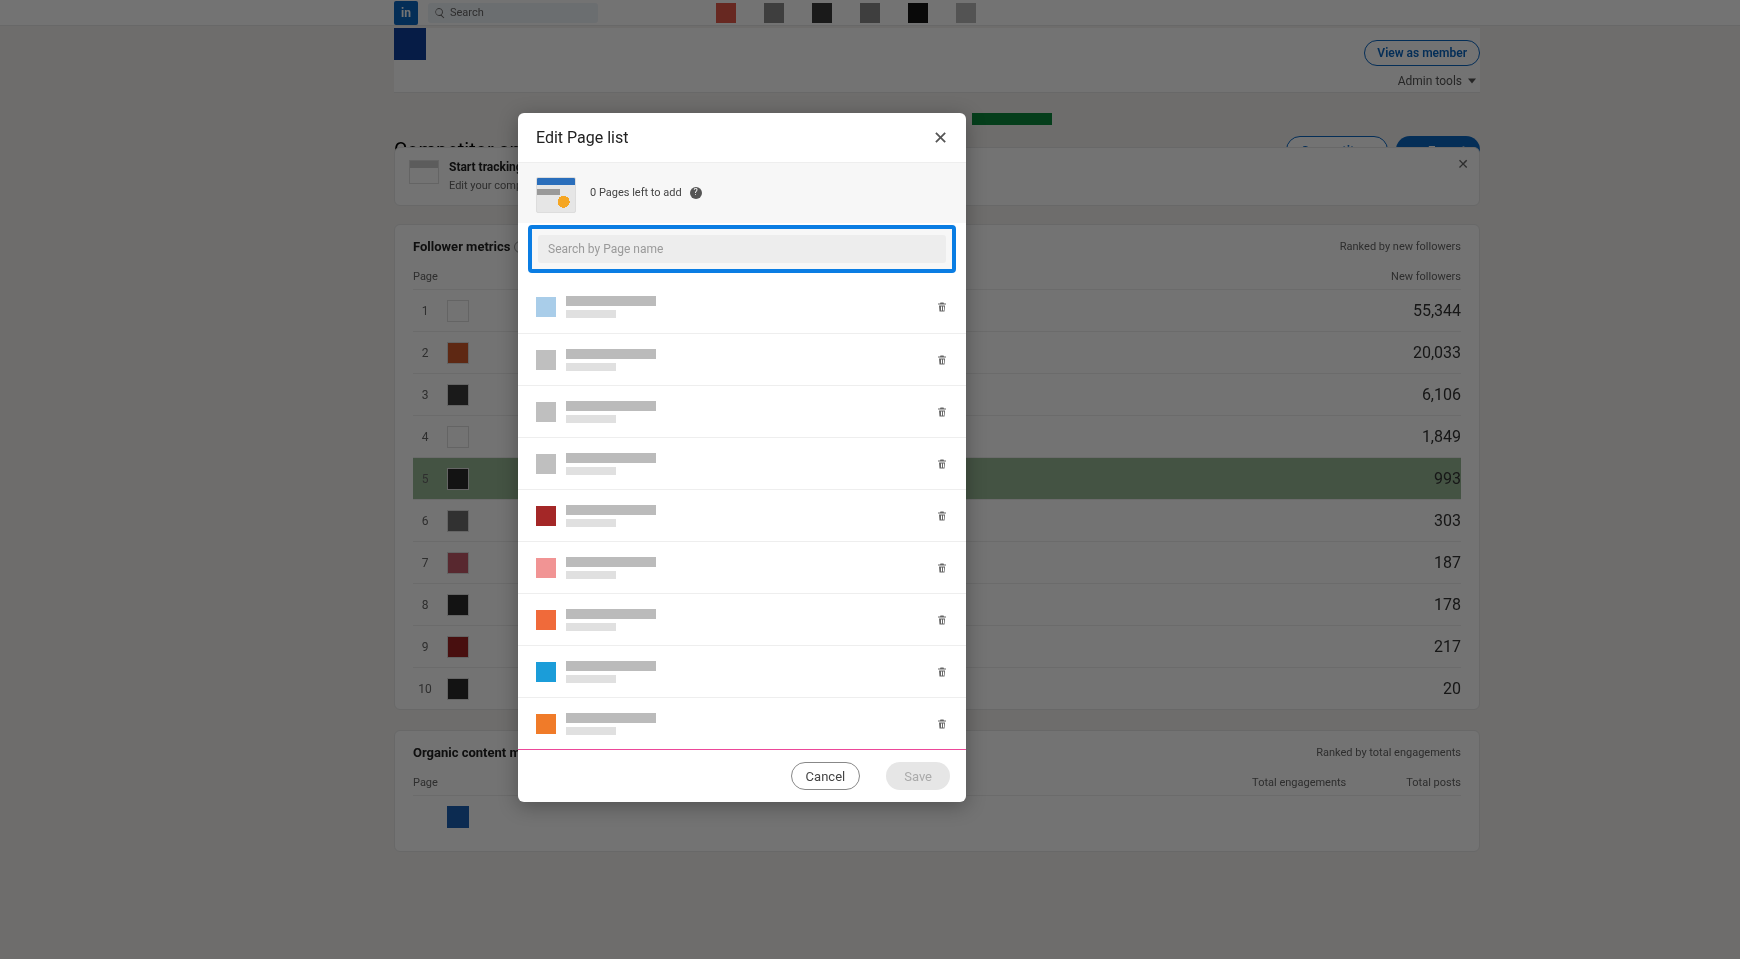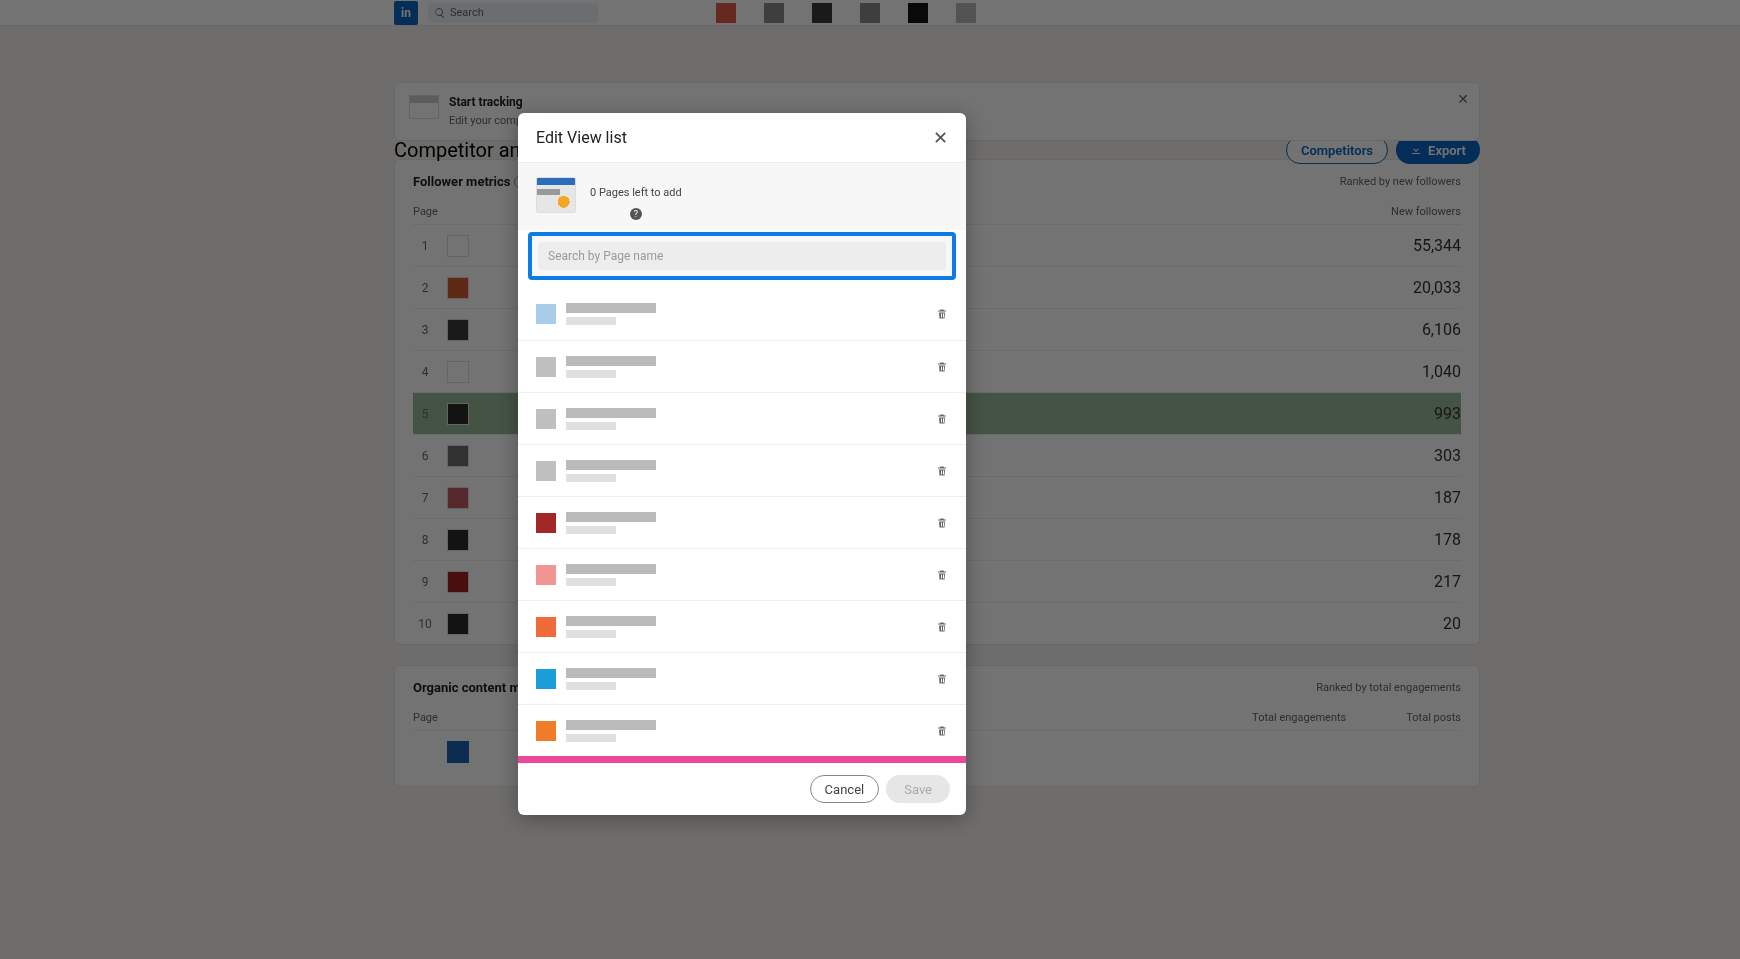--- a/index.html
+++ b/index.html
@@ -64,37 +64,37 @@
 
   .modal-desc { display:flex; gap:14px; padding:14px 18px 10px; background:#f7f7f7; }
   .desc-icon { width:40px; height:36px; flex:0 0 auto; border-radius:2px; background:
      linear-gradient(#2a6ebb 0 20%, transparent 20%),
      linear-gradient(90deg,#999 0 60%, transparent 60%) 0 40%/100% 6px no-repeat,
      radial-gradient(circle at 70% 70%, #f5a623 0 6px, transparent 6px),
      #e6e6e6;
      border:1px solid #ddd;
   }
   .desc-text { font-size:11px; color:#555; line-height:1.4; }
-  .desc-text .q { margin-top:8px; color:#444; display:flex; align-items:center; gap:8px;flex-direction:column; }
+  .desc-text .q { margin-top:8px; color:#444; display:flex; align-items:center; gap:8px; }
   .desc-text .q .qmark { width:12px; height:12px; border-radius:50%; background:#555; color:#fff; display:inline-flex; align-items:center; justify-content:center; font-size:9px; }
 
   .search-wrap { margin: 2px 10px 8px; padding:6px; border:4px solid #0a7de3; border-radius:4px; background:#f7f7f7;}
   .search-input { width:100%; height:28px; border:none; border-radius:3px; background:#ededed; padding:0 10px; font-size:12px; color:#333; }
   .search-input::placeholder { color:#9a9a9a; }
 
   .modal-rows { }
   .m-row { display:flex; align-items:center; height:52px; padding:0 18px; border-top:1px solid #eee; }
   .m-row:first-child { border-top:none; }
   .m-avatar { width:20px; height:20px; background:#555; margin-right:10px; }
   .m-text .l1 { width:90px; height:10px; background:#bbb; margin-bottom:4px; }
   .m-text .l2 { width:50px; height:8px; background:#e0e0e0; }
   .m-row .trash { margin-left:auto; cursor:pointer; width:12px; height:14px; }
   .trash svg { width:12px; height:14px; fill:#666; }
 
-  .modal-footer { display:flex; justify-content:flex-end; gap:7px; padding:12px 16px; border-top:7px solid #ec4899; }
+  .modal-footer { display:flex; justify-content:flex-end; gap:26px; padding:12px 16px; border-top:1px solid #ec4899; }
   .cancel-btn { height:28px; border:1px solid #888; background:#fff; color:#444; border-radius:14px; padding:0 14px; font-size:13px; cursor:pointer; }
   .save-btn { height:28px; border:none; background:#e6e6e6; color:#aaa; border-radius:14px; padding:0 18px; font-size:13px; cursor:default; }
 
   
   svg { display:block; }
 </style>
 </head>
 <body>
 
 <div class="topnav">
@@ -109,20 +109,30 @@
     <span style="background:#e55a4a"></span>
     <span style="background:#8a8a8a"></span>
     <span style="background:#3b3b3b"></span>
     <span style="background:#8a8a8a"></span>
     <span style="background:#161616"></span>
     <span style="background:#b9b9b9"></span>
   </div>
 </div>
 
 <div class="page-shell">
+  <div class="header-card">
+    <div class="avatar-blue"></div>
+    <button class="view-member">View as member</button>
+    <div class="admin-tools">
+      <span>Admin tools</span>
+      <svg width="8" height="8" viewBox="0 0 10 6">
+          <path d="M0 0h10L5 6z" fill="#555"></path>
+        </svg>
+    </div>
+  </div>
 
   <div class="green-tab"></div>
 
   <div class="title-row">
     <h1>Competitor analytics</h1>
     <div class="outline-btn"></div>
     <button class="competitors-btn">Competitors</button>
     <button class="export-btn">
       <svg width="12" height="12" viewBox="0 0 24 24" fill="#fff">
           <path d="M12 3v10l4-4 1.4 1.4L12 16 6.6 10.4 8 9l4 4V3h0zM4 18h16v2H4z"></path>
@@ -160,21 +170,21 @@
           <span class="val">20,033</span>
         </div>
         <div class="row">
           <span class="rank">3</span>
           <span class="swatch" style="background:#3a3a3a; border:1px solid #ddd;"></span>
           <span class="val">6,106</span>
         </div>
         <div class="row">
           <span class="rank">4</span>
           <span class="swatch" style="background:#ffffff; border:1px solid #ddd;"></span>
-          <span class="val">1,040</span>
+          <span class="val">1,849</span>
         </div>
         <div class="row highlight">
           <span class="rank">5</span>
           <span class="swatch" style="background:#2b2b2b; border:1px solid #ddd;"></span>
           <span class="val">993</span>
         </div>
         <div class="row">
           <span class="rank">6</span>
           <span class="swatch" style="background:#6d6d6d; border:1px solid #ddd;"></span>
           <span class="val">303</span>
@@ -216,21 +226,21 @@
       <span class="rank"></span>
       <span class="swatch" style="background:#1b5fb3"></span>
     </div>
   </div>
 </div>
 
 <div class="overlay"></div>
 
 <div class="modal">
   <div class="modal-header">
-    <h2>Edit View list</h2>
+    <h2>Edit Page list</h2>
     <span class="x">✕</span>
   </div>
 
   <div class="modal-desc">
     <div class="desc-icon"></div>
     <div class="desc-text">
       <div class="q">
         <span>0 Pages left to add</span>
         <span class="qmark">?</span>
       </div>

